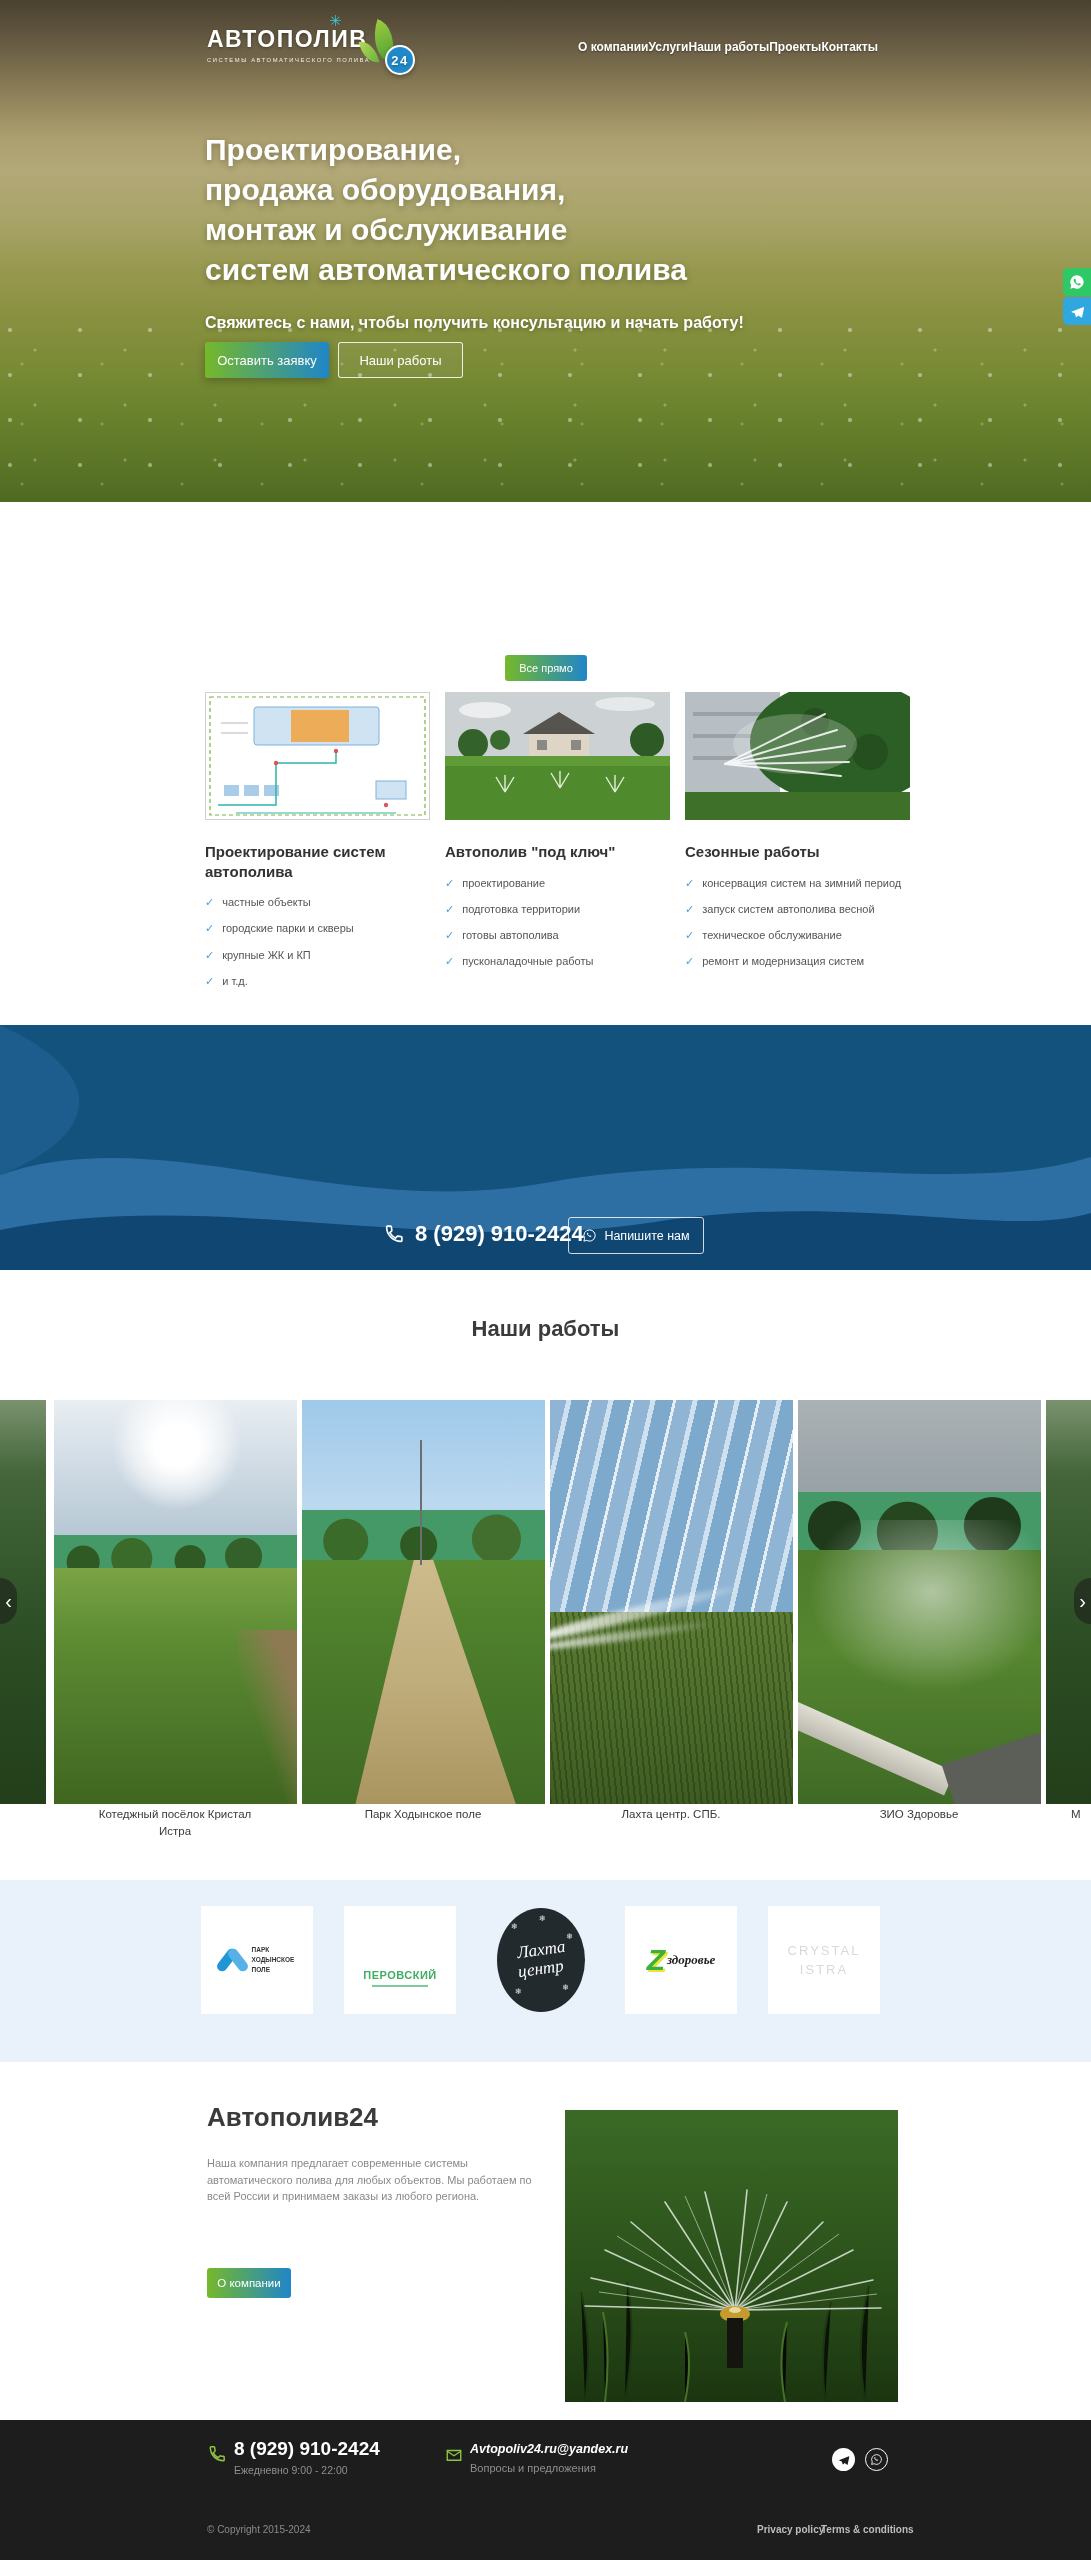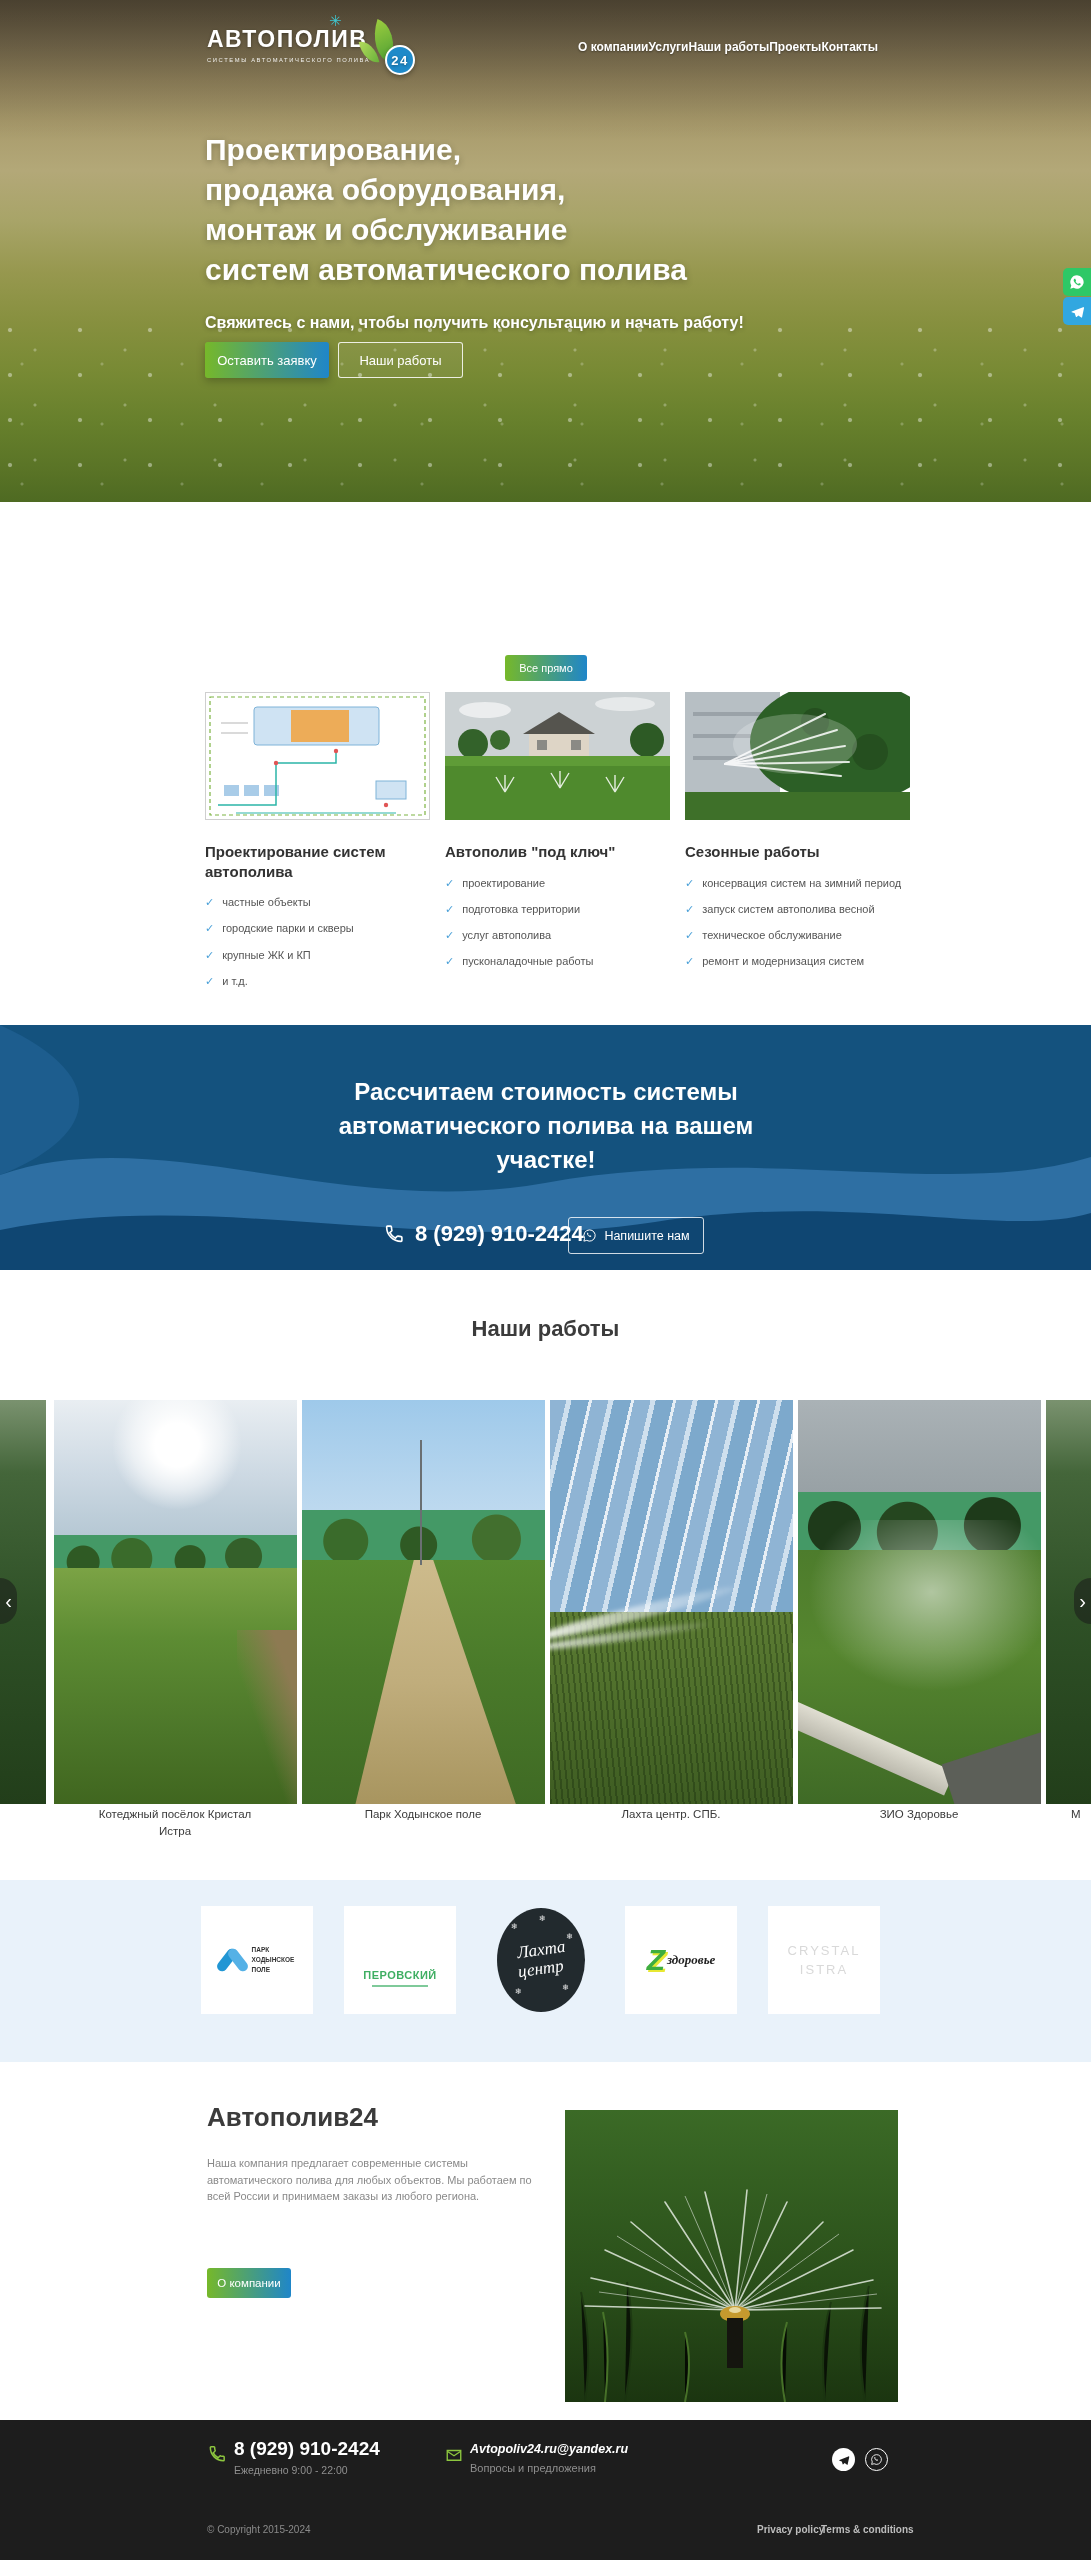--- a/index.html
+++ b/index.html
@@ -289,21 +289,21 @@
         <li>
             <span class="chk">✓</span>
             <span>проектирование</span>
           </li>
         <li>
             <span class="chk">✓</span>
             <span>подготовка территории</span>
           </li>
         <li>
             <span class="chk">✓</span>
-            <span>услуг автополива</span>
+            <span>готовы автополива</span>
           </li>
         <li>
             <span class="chk">✓</span>
             <span>пусконаладочные работы</span>
           </li>
       </ul>
     </div>
 
     <div class="card">
       <div class="card-img">
@@ -347,21 +347,20 @@
       </ul>
     </div>
   </div>
 
   <div class="cta">
     <svg class="waves" width="1091" height="245" viewBox="0 0 1091 245">
       <path d="M0,0 C120,55 90,115 0,150 Z" fill="#1d5d8e"></path>
       <path d="M0,150 C160,95 340,195 545,158 C770,118 950,175 1091,132 L1091,245 L0,245 Z" fill="#2e6fa3"></path>
       <path d="M0,205 C210,162 430,232 655,197 C855,166 1005,214 1091,188 L1091,245 L0,245 Z" fill="#0f4672"></path>
     </svg>
-    <div class="cta-title">Рассчитаем стоимость системы автоматического полива на вашем участке!</div>
     <div class="cta-row">
       <a class="cta-phone" href="#" style="text-decoration:none;">
         <svg width="22" height="22" viewBox="0 0 24 24">
             <path fill="none" stroke="#fff" stroke-width="1.8" d="M7.5 10.6c1.4 2.7 3.2 4.5 5.9 5.9l2-2c.3-.3.7-.4 1-.2 1 .3 2.1.5 3.3.5.5 0 .9.4.9.9v3.4c0 .5-.4.9-.9.9C10.9 20 4 13.1 4 4.3c0-.5.4-.9.9-.9h3.4c.5 0 .9.4.9.9 0 1.1.2 2.2.5 3.3.1.3 0 .7-.2 1l-2 2z"></path>
           </svg>
         <span>8 (929) 910-2424</span>
       </a>
       <button class="cta-msg-btn">
         <svg width="15" height="15" viewBox="0 0 24 24">
             <path fill="none" stroke="#fff" stroke-width="1.6" d="M12 3a9 9 0 0 0-7.8 13.5L3 21l4.6-1.2A9 9 0 1 0 12 3z"></path>

